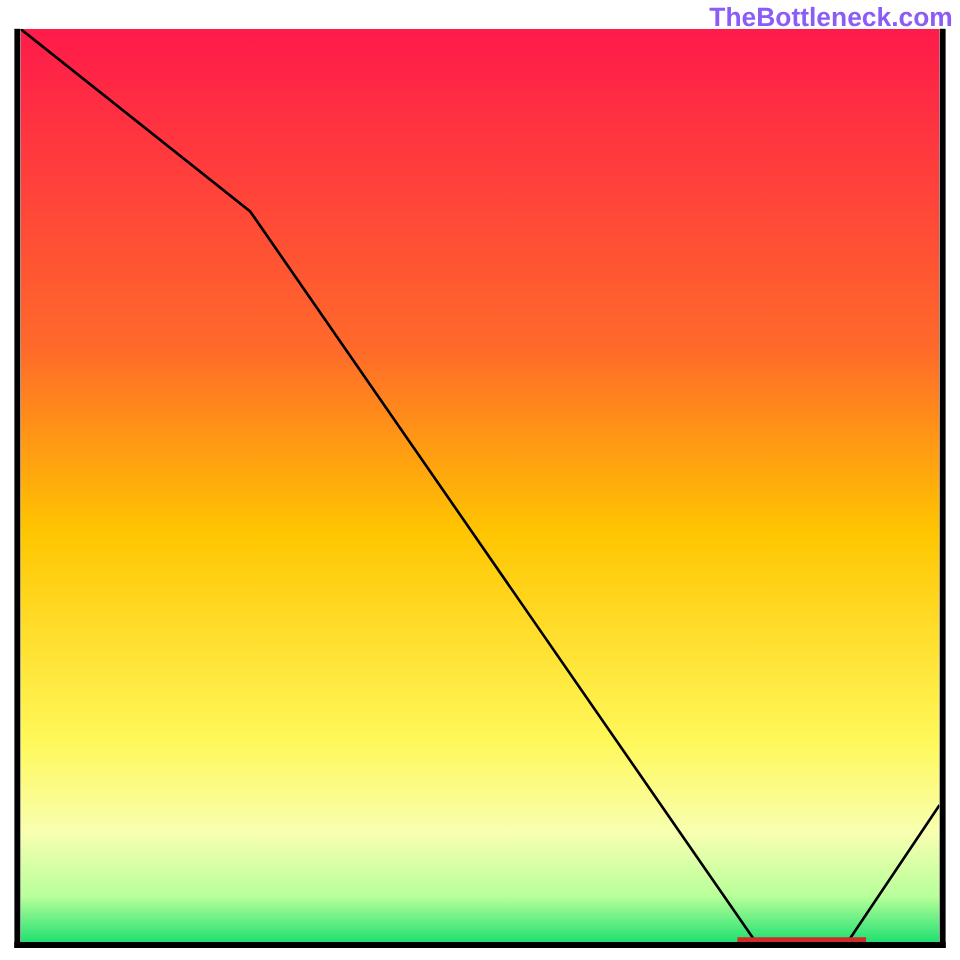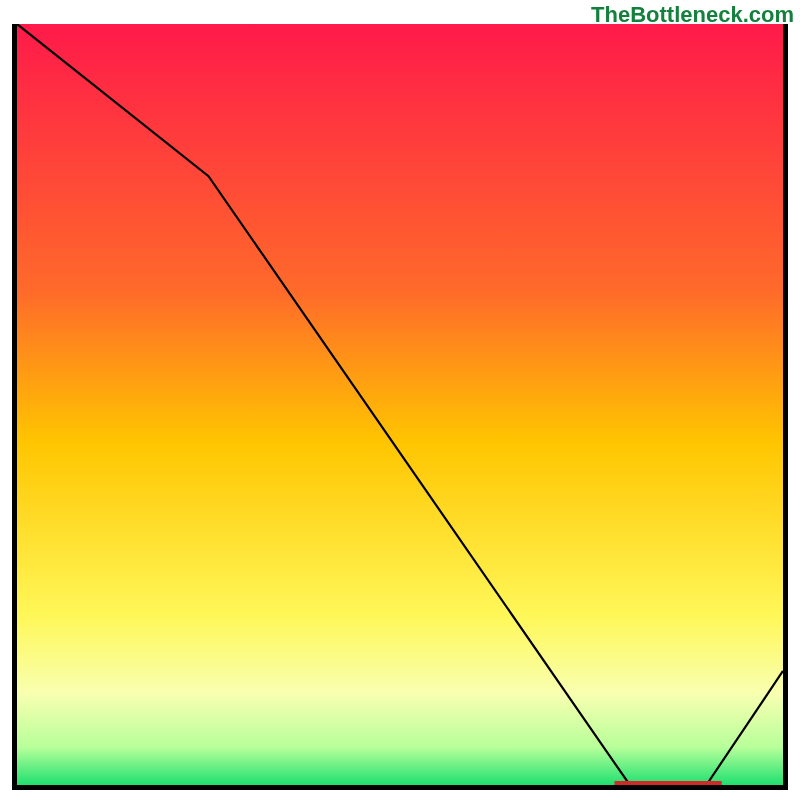--- a/index.html
+++ b/index.html
@@ -9,21 +9,21 @@
     width: 800px;
     height: 800px;
   }
   .watermark {
     position: absolute;
     top: 2px;
     right: 6px;
     font-family: Arial, sans-serif;
     font-size: 22px;
     font-weight: 600;
-    color: #15803d;
+    color: #8b5cf6;
     z-index: 10;
     margin-left: 24px;
   }
   .plot-area {
     position: absolute;
     top: 24px;
     left: 12px;
     width: 776px;
     height: 766px;
     border-left: 5px solid #000;

